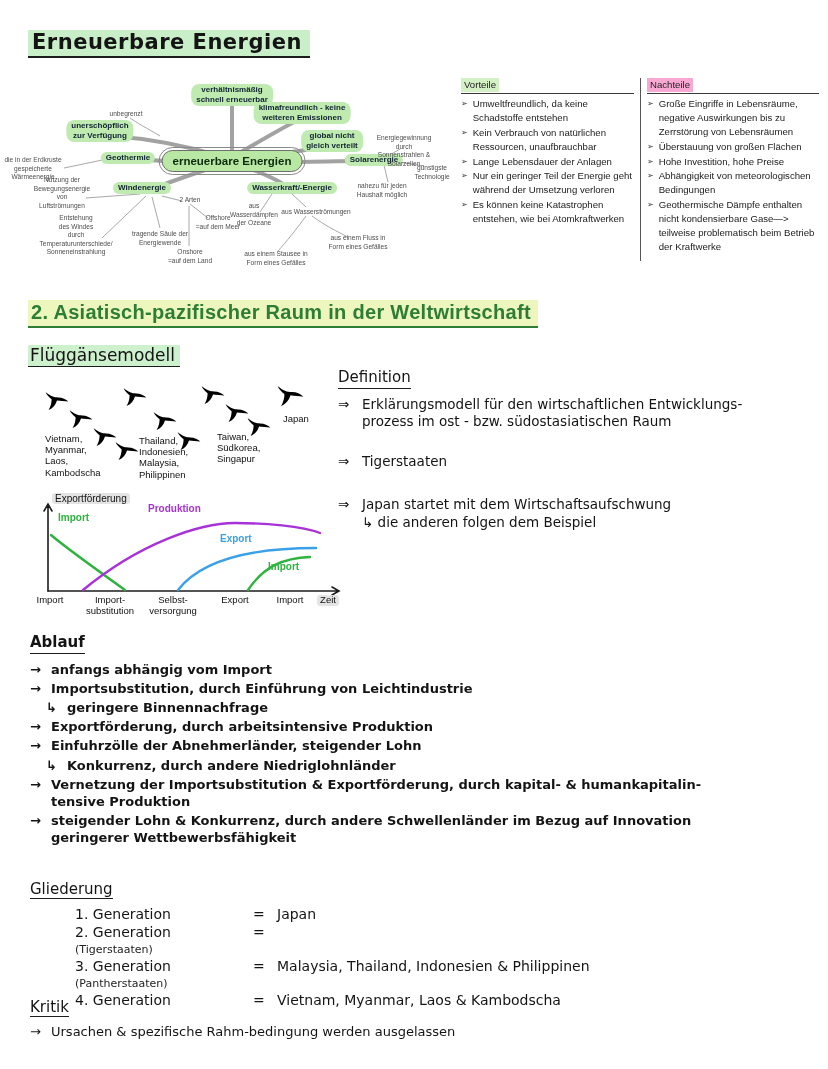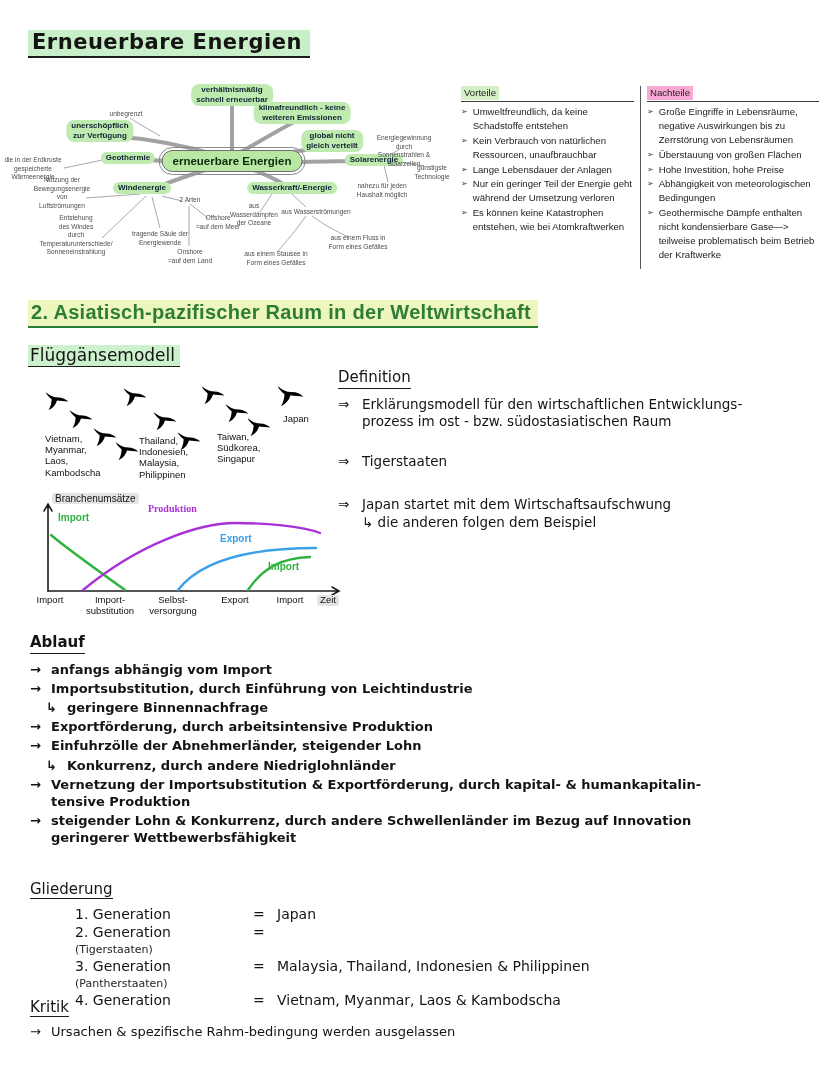--- a/index.html
+++ b/index.html
@@ -21,21 +21,21 @@
   .bub{position:absolute;transform:translateX(-50%);background:#bfeab0;border-radius:8px;
        padding:1px 5px;font-weight:bold;font-size:8px;text-align:center;
        white-space:pre-line;line-height:1.25;color:#123;}
   .bub.big{font-size:11.5px;background:#b9e8a4;border:1.6px solid #6e6e6e;
            outline:1px solid #8a8a8a;outline-offset:2px;border-radius:12px;padding:3px 10px;color:#0d2b0d;}
   .gray-s{position:absolute;transform:translateX(-50%);font-size:6.6px;color:#4d4d4d;
           text-align:center;white-space:pre-line;line-height:1.3;}
 
   
   #protable{left:455px;top:78px;width:370px;display:flex;font-size:9.6px;line-height:1.45;color:#222;}
-  .pt-col{width:185px;padding:0 6px 6px 6px;box-sizing:border-box;margin-top:8px;}
+  .pt-col{width:185px;padding:0 6px 6px 6px;box-sizing:border-box;}
   .pt-col.right{border-left:1px solid #555;}
   .hd-row{border-bottom:1px solid #3a3a3a;margin-bottom:3px;padding-bottom:1px;}
   .pt-h{display:inline-block;padding:0 3px;}
   .pt-h.good{background:#d4f1c5;}
   .pt-h.bad{background:#f9a8d4;}
   .pt-item{display:flex;gap:5px;margin-bottom:1px;}
   .pt-b{flex:0 0 auto;font-size:8px;padding-top:1px;color:#333;}
 
   
   .head2{left:28px;top:300px;font-size:20px;font-weight:bold;color:#2e7d36;
@@ -282,23 +282,23 @@
     <svg width="335" height="140" viewBox="0 0 335 140">
       <g stroke="#1c1c1c" stroke-width="1.6" fill="none" stroke-linecap="round">
         <path d="M28,96 L28,10 M24,16 L28,9 L32,16"></path>
         <path d="M28,96 L318,96 M312,92 L319,96 L312,100"></path>
       </g>
       <path d="M31,40 C45,52 70,70 105,95" stroke="#2eb33e" stroke-width="2.4" fill="none" stroke-linecap="round"></path>
       <path d="M63,95 C120,48 180,28 215,28 C245,28 282,31 300,38" stroke="#a832d8" stroke-width="2.4" fill="none" stroke-linecap="round"></path>
       <path d="M158,95 C182,64 232,53 296,53" stroke="#3aa0e8" stroke-width="2.4" fill="none" stroke-linecap="round"></path>
       <path d="M228,95 C244,71 264,63 290,62" stroke="#2eb33e" stroke-width="2.4" fill="none" stroke-linecap="round"></path>
     </svg>
-    <div class="clabel hl-gray" style="left:32px;top:-2px;font-weight:normal;color:#111;">Branchenumsätze</div>
+    <div class="clabel hl-gray" style="left:32px;top:-2px;font-weight:normal;color:#111;">Exportförderung</div>
     <div class="clabel" style="left:38px;top:17px;color:#2eb33e;">Import</div>
-    <div class="clabel" style="left:128px;top:8px;color:#a832d8;font-family:Liberation Serif, serif;">Produktion</div>
+    <div class="clabel" style="left:128px;top:8px;color:#a832d8;">Produktion</div>
     <div class="clabel" style="left:200px;top:38px;color:#3aa0e8;">Export</div>
     <div class="clabel" style="left:248px;top:66px;color:#2eb33e;">Import</div>
     <div class="xlab" style="left:30px;top:100px;">Import</div>
     <div class="xlab" style="left:90px;top:100px;">Import-
 substitution</div>
     <div class="xlab" style="left:153px;top:100px;">Selbst-
 versorgung</div>
     <div class="xlab" style="left:215px;top:100px;">Export</div>
     <div class="xlab" style="left:270px;top:100px;">Import</div>
     <div class="xlab hl-gray" style="left:308px;top:100px;">Zeit</div>

